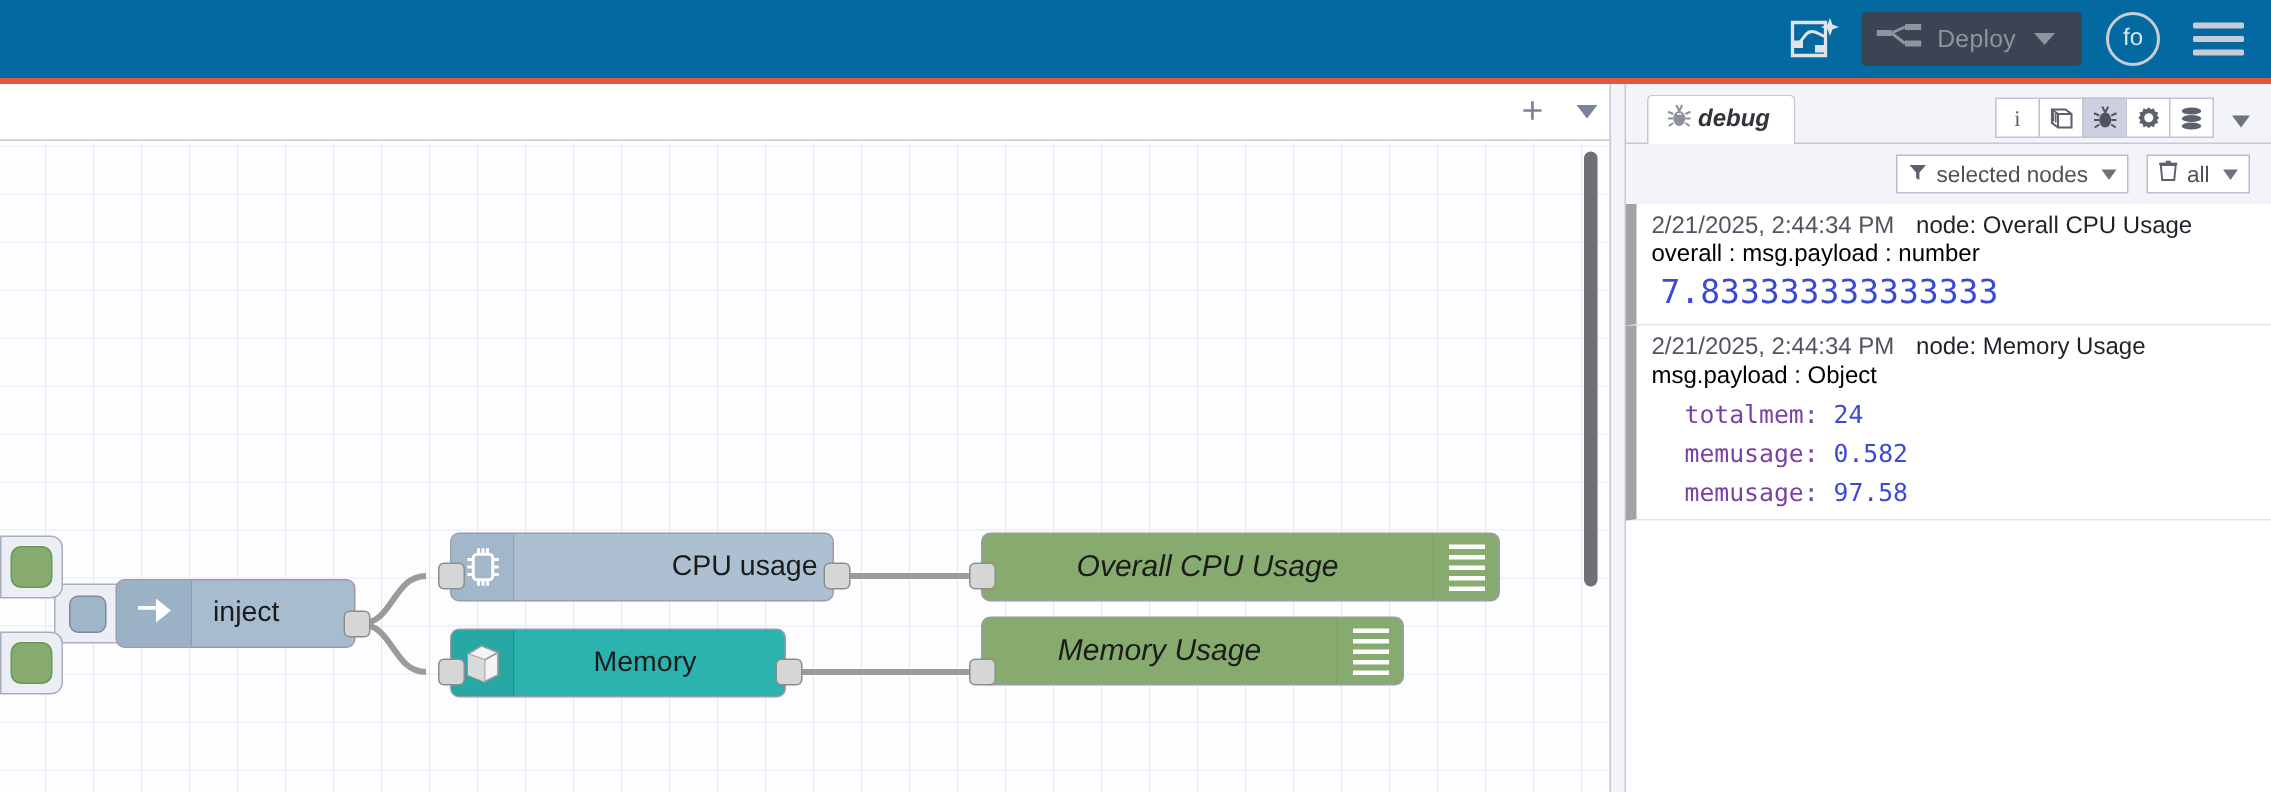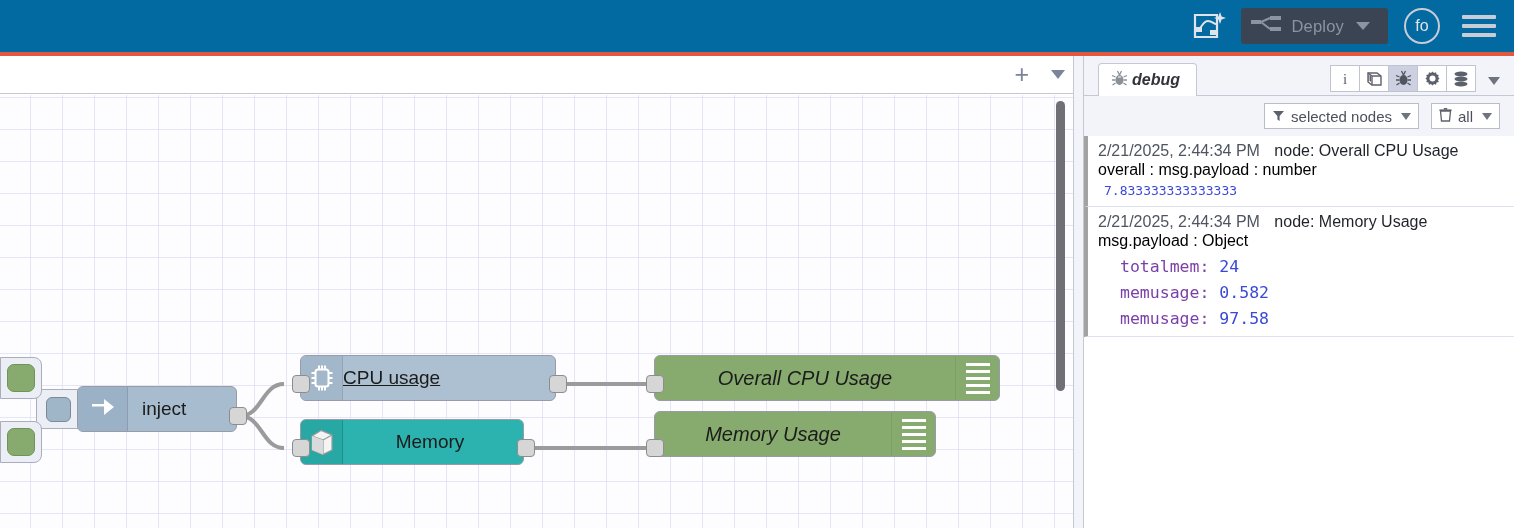--- a/index.html
+++ b/index.html
@@ -102,21 +102,21 @@
     background: #9bb2c6; border-right: 1px solid #8e9dad; border-radius: 5px 0 0 5px;
   }
   .node-inject .node-label { padding-left: 14px; }
 
   
   .node-cpu { left: 300px; top: 356px; width: 256px; background: #adc0d2; }
   .node-cpu .icon-cell {
     width: 42px; height: 100%; display: flex; align-items: center; justify-content: center;
     background: #a2b7ca; border-right: 1px solid #93a4b5; border-radius: 5px 0 0 5px;
   }
-  .node-cpu .node-label { flex: 1; text-align: left; padding-right: 10px; text-decoration: underline; }
+  .node-cpu .node-label { flex: 1; text-align: right; padding-right: 10px; }
 
   
   .node-mem { left: 300px; top: 420px; width: 224px; background: #2cb3b0; }
   .node-mem .icon-cell {
     width: 42px; height: 100%; display: flex; align-items: center; justify-content: center;
     background: #28a8a5; border-right: 1px solid #1f8f8d; border-radius: 5px 0 0 5px;
   }
   .node-mem .node-label { flex: 1; text-align: center; padding-right: 6px; }
 
   
@@ -182,27 +182,27 @@
     height: 26px; border: 1px solid #b9bdcb; background: #fff;
     display: flex; align-items: center; gap: 6px; padding: 0 7px;
     font-size: 15px; color: #4c505b;
   }
   .pill-caret {
     width: 0; height: 0; border-left: 5px solid transparent;
     border-right: 5px solid transparent; border-top: 7px solid #6f737e; margin-left: 3px;
   }
 
   .msglist { background: #fff; height: 392px; overflow: hidden; }
-  .msg { border-left: 4px solid #a3a3a3; border-bottom: 1px solid #dfe2ee;
+  .msg { border-left: 7px solid #a3a3a3; border-bottom: 1px solid #dfe2ee;
          padding: 6px 6px 8px 10px; background: #fff; }
   .msg-head { font-size: 16px; color: #4f5560; white-space: nowrap; }
   .msg-head .node-name { color: #1f2229; padding-left: 10px; }
   .msg-topic { font-size: 16px; color: #000000; margin-top: 1px; }
   .msg-value {
-    font-family: "DejaVu Sans Mono", monospace; font-size: 13px;
+    font-family: "DejaVu Sans Mono", monospace; font-size: 22px;
     color: #3a49d6; margin-top: 4px; padding-left: 6px;
   }
   .obj-row { font-family: "DejaVu Sans Mono", monospace; font-size: 16.5px; margin-top: 5px; }
   .obj-head { color: #2b2b2b; font-style: italic; display: flex; align-items: center; gap: 5px; }
   .obj-caret { width: 0; height: 0; border-left: 6px solid transparent;
     border-right: 6px solid transparent; border-top: 7px solid #3a3a3a; }
   .obj-prop { padding-left: 22px; color: #7a3fa8; margin-top: 7px; }
   .obj-prop b { font-weight: normal; color: #3a49d6; }
 </style>
 </head>

